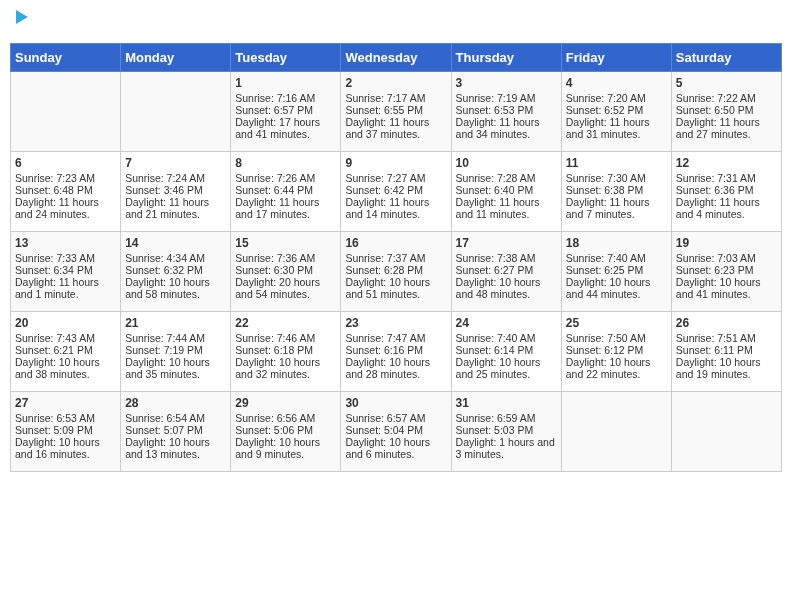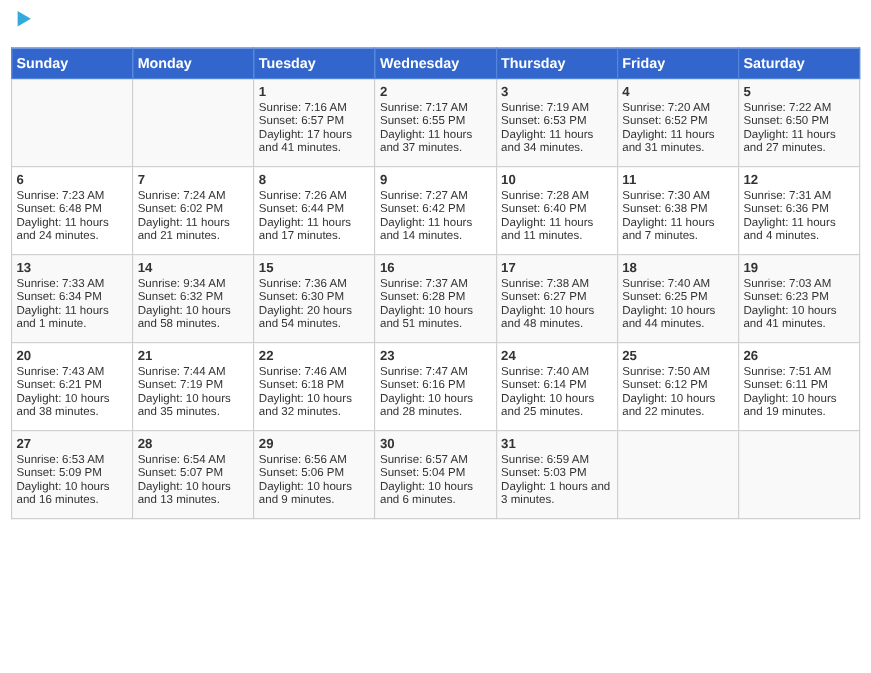--- a/index.html
+++ b/index.html
@@ -134,30 +134,30 @@
         <td class="cell-empty"></td>
         <td class="cell-empty"></td>
         <td><span class="day-num">1</span><span>Sunrise: 7:16 AM</span><br><span>Sunset: 6:57 PM</span><br><span>Daylight: 17 hours and 41 minutes.</span></td>
         <td><span class="day-num">2</span><span>Sunrise: 7:17 AM</span><br><span>Sunset: 6:55 PM</span><br><span>Daylight: 11 hours and 37 minutes.</span></td>
         <td><span class="day-num">3</span><span>Sunrise: 7:19 AM</span><br><span>Sunset: 6:53 PM</span><br><span>Daylight: 11 hours and 34 minutes.</span></td>
         <td><span class="day-num">4</span><span>Sunrise: 7:20 AM</span><br><span>Sunset: 6:52 PM</span><br><span>Daylight: 11 hours and 31 minutes.</span></td>
         <td><span class="day-num">5</span><span>Sunrise: 7:22 AM</span><br><span>Sunset: 6:50 PM</span><br><span>Daylight: 11 hours and 27 minutes.</span></td>
       </tr>
       <tr>
         <td><span class="day-num">6</span><span>Sunrise: 7:23 AM</span><br><span>Sunset: 6:48 PM</span><br><span>Daylight: 11 hours and 24 minutes.</span></td>
-        <td><span class="day-num">7</span><span>Sunrise: 7:24 AM</span><br><span>Sunset: 6:02 PM</span><br><span>Daylight: 11 hours and 21 minutes.</span></td>
+        <td><span class="day-num">7</span><span>Sunrise: 7:24 AM</span><br><span>Sunset: 3:46 PM</span><br><span>Daylight: 11 hours and 21 minutes.</span></td>
         <td><span class="day-num">8</span><span>Sunrise: 7:26 AM</span><br><span>Sunset: 6:44 PM</span><br><span>Daylight: 11 hours and 17 minutes.</span></td>
         <td><span class="day-num">9</span><span>Sunrise: 7:27 AM</span><br><span>Sunset: 6:42 PM</span><br><span>Daylight: 11 hours and 14 minutes.</span></td>
         <td><span class="day-num">10</span><span>Sunrise: 7:28 AM</span><br><span>Sunset: 6:40 PM</span><br><span>Daylight: 11 hours and 11 minutes.</span></td>
         <td><span class="day-num">11</span><span>Sunrise: 7:30 AM</span><br><span>Sunset: 6:38 PM</span><br><span>Daylight: 11 hours and 7 minutes.</span></td>
         <td><span class="day-num">12</span><span>Sunrise: 7:31 AM</span><br><span>Sunset: 6:36 PM</span><br><span>Daylight: 11 hours and 4 minutes.</span></td>
       </tr>
       <tr>
         <td><span class="day-num">13</span><span>Sunrise: 7:33 AM</span><br><span>Sunset: 6:34 PM</span><br><span>Daylight: 11 hours and 1 minute.</span></td>
-        <td><span class="day-num">14</span><span>Sunrise: 9:34 AM</span><br><span>Sunset: 6:32 PM</span><br><span>Daylight: 10 hours and 58 minutes.</span></td>
+        <td><span class="day-num">14</span><span>Sunrise: 4:34 AM</span><br><span>Sunset: 6:32 PM</span><br><span>Daylight: 10 hours and 58 minutes.</span></td>
         <td><span class="day-num">15</span><span>Sunrise: 7:36 AM</span><br><span>Sunset: 6:30 PM</span><br><span>Daylight: 20 hours and 54 minutes.</span></td>
         <td><span class="day-num">16</span><span>Sunrise: 7:37 AM</span><br><span>Sunset: 6:28 PM</span><br><span>Daylight: 10 hours and 51 minutes.</span></td>
         <td><span class="day-num">17</span><span>Sunrise: 7:38 AM</span><br><span>Sunset: 6:27 PM</span><br><span>Daylight: 10 hours and 48 minutes.</span></td>
         <td><span class="day-num">18</span><span>Sunrise: 7:40 AM</span><br><span>Sunset: 6:25 PM</span><br><span>Daylight: 10 hours and 44 minutes.</span></td>
         <td><span class="day-num">19</span><span>Sunrise: 7:03 AM</span><br><span>Sunset: 6:23 PM</span><br><span>Daylight: 10 hours and 41 minutes.</span></td>
       </tr>
       <tr>
         <td><span class="day-num">20</span><span>Sunrise: 7:43 AM</span><br><span>Sunset: 6:21 PM</span><br><span>Daylight: 10 hours and 38 minutes.</span></td>
         <td><span class="day-num">21</span><span>Sunrise: 7:44 AM</span><br><span>Sunset: 7:19 PM</span><br><span>Daylight: 10 hours and 35 minutes.</span></td>
         <td><span class="day-num">22</span><span>Sunrise: 7:46 AM</span><br><span>Sunset: 6:18 PM</span><br><span>Daylight: 10 hours and 32 minutes.</span></td>

